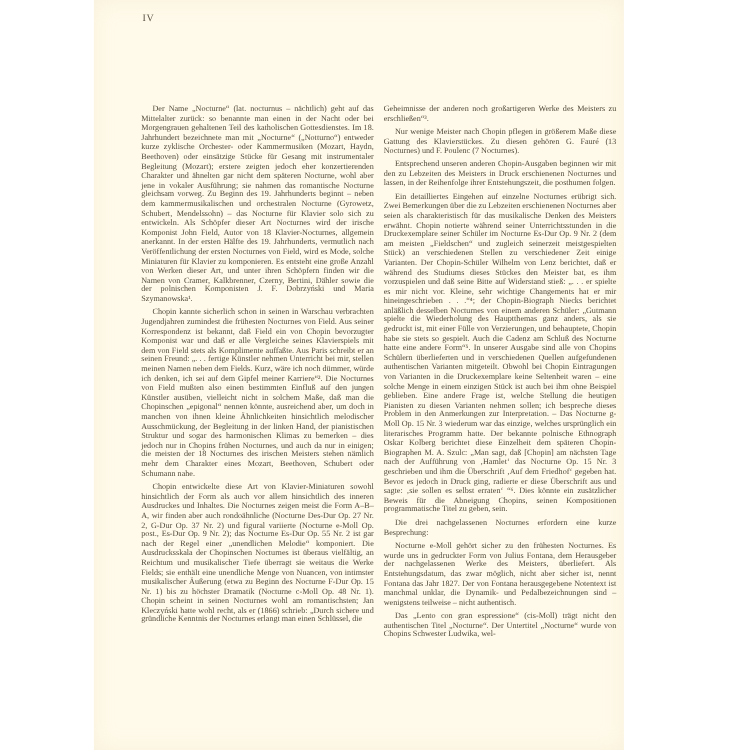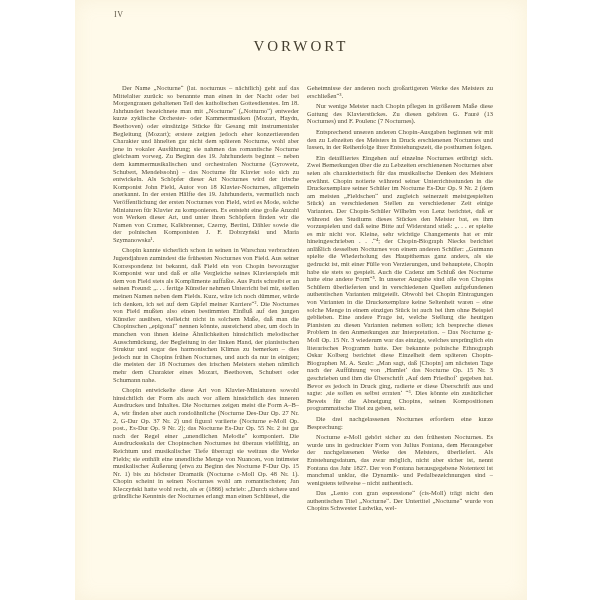--- a/index.html
+++ b/index.html
@@ -18,21 +18,20 @@
     background: #ffffff;
   }
   .book-page {
     position: absolute;
     left: 75px;
     top: 0;
     width: 424px;
     height: 600px;
     background: #fffaea;
     box-shadow: inset 0 0 18px rgba(214, 197, 150, 0.18);
-    padding-left: 28px;
   }
   .page-number {
     position: absolute;
     left: 39px;
     top: 10px;
     font-size: 8px;
     letter-spacing: 0.5px;
     color: #5c5547;
   }
   .page-title {
@@ -73,21 +72,20 @@
   }
 </style>
 </head>
 <body>
 
 <div class="stage">
   <div class="book-page">
 
     <div class="page-number">IV</div>
 
-    <h1 class="page-title">VORWORT</h1>
 
     <div class="columns">
 
       <div class="col">
         <p>Der Name „Nocturne“ (lat. nocturnus – nächtlich) geht auf das Mittelalter zurück: so benannte man einen in der Nacht oder bei Morgengrauen gehaltenen Teil des katholischen Gottesdienstes. Im 18. Jahrhundert bezeichnete man mit „Nocturne“ („Notturno“) entweder kurze zyklische Orchester- oder Kammermusiken (Mozart, Haydn, Beethoven) oder einsätzige Stücke für Gesang mit instrumentaler Begleitung (Mozart); erstere zeigten jedoch eher konzertierenden Charakter und ähnelten gar nicht dem späteren Nocturne, wohl aber jene in vokaler Ausführung; sie nahmen das romantische Nocturne gleichsam vorweg. Zu Beginn des 19. Jahrhunderts beginnt – neben dem kammermusikalischen und orchestralen Nocturne (Gyrowetz, Schubert, Mendelssohn) – das Nocturne für Klavier solo sich zu entwickeln. Als Schöpfer dieser Art Nocturnes wird der irische Komponist John Field, Autor von 18 Klavier-Nocturnes, allgemein anerkannt. In der ersten Hälfte des 19. Jahrhunderts, vermutlich nach Veröffentlichung der ersten Nocturnes von Field, wird es Mode, solche Miniaturen für Klavier zu komponieren. Es entsteht eine große Anzahl von Werken dieser Art, und unter ihren Schöpfern finden wir die Namen von Cramer, Kalkbrenner, Czerny, Bertini, Dähler sowie die der polnischen Komponisten J. F. Dobrzyński und Maria Szymanowska¹.</p>
         <p>Chopin kannte sicherlich schon in seinen in Warschau verbrachten Jugendjahren zumindest die frühesten Nocturnes von Field. Aus seiner Korrespondenz ist bekannt, daß Field ein von Chopin bevorzugter Komponist war und daß er alle Vergleiche seines Klavierspiels mit dem von Field stets als Komplimente auffaßte. Aus Paris schreibt er an seinen Freund: „. . . fertige Künstler nehmen Unterricht bei mir, stellen meinen Namen neben dem Fields. Kurz, wäre ich noch dümmer, würde ich denken, ich sei auf dem Gipfel meiner Karriere“². Die Nocturnes von Field mußten also einen bestimmten Einfluß auf den jungen Künstler ausüben, vielleicht nicht in solchem Maße, daß man die Chopinschen „epigonal“ nennen könnte, ausreichend aber, um doch in manchen von ihnen kleine Ähnlichkeiten hinsichtlich melodischer Ausschmückung, der Begleitung in der linken Hand, der pianistischen Struktur und sogar des harmonischen Klimas zu bemerken – dies jedoch nur in Chopins frühen Nocturnes, und auch da nur in einigen; die meisten der 18 Nocturnes des irischen Meisters stehen nämlich mehr dem Charakter eines Mozart, Beethoven, Schubert oder Schumann nahe.</p>
         <p>Chopin entwickelte diese Art von Klavier-Miniaturen sowohl hinsichtlich der Form als auch vor allem hinsichtlich des inneren Ausdruckes und Inhaltes. Die Nocturnes zeigen meist die Form A–B–A, wir finden aber auch rondoähnliche (Nocturne Des-Dur Op. 27 Nr. 2, G-Dur Op. 37 Nr. 2) und figural variierte (Nocturne e-Moll Op. post., Es-Dur Op. 9 Nr. 2); das Nocturne Es-Dur Op. 55 Nr. 2 ist gar nach der Regel einer „unendlichen Melodie“ komponiert. Die Ausdrucksskala der Chopinschen Nocturnes ist überaus vielfältig, an Reichtum und musikalischer Tiefe überragt sie weitaus die Werke Fields; sie enthält eine unendliche Menge von Nuancen, von intimster musikalischer Äußerung (etwa zu Beginn des Nocturne F-Dur Op. 15 Nr. 1) bis zu höchster Dramatik (Nocturne c-Moll Op. 48 Nr. 1). Chopin scheint in seinen Nocturnes wohl am romantischsten; Jan Kleczyński hatte wohl recht, als er (1866) schrieb: „Durch sichere und gründliche Kenntnis der Nocturnes erlangt man einen Schlüssel, die</p>
       </div>
 
       <div class="col">

